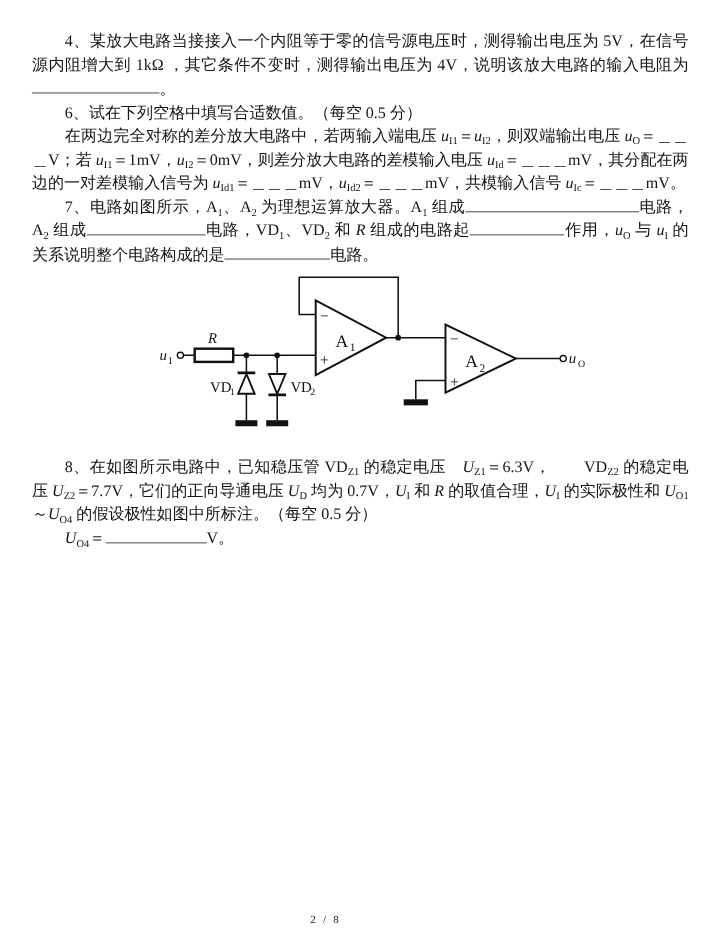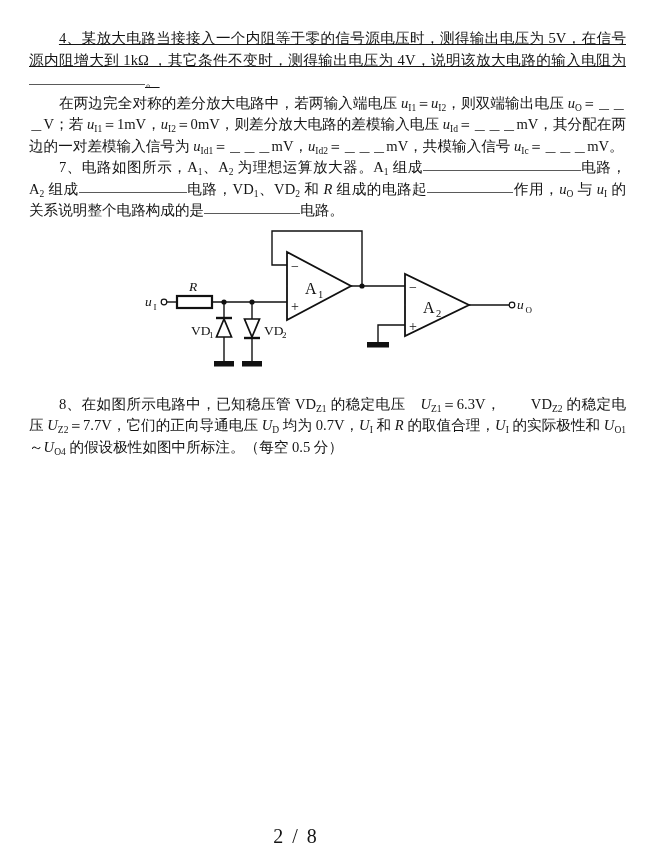--- a/index.html
+++ b/index.html
@@ -4,52 +4,53 @@
 <style>
   html,body{margin:0;padding:0;}
   body{
     width:656px;height:861px;background:#ffffff;position:relative;overflow:hidden;
     font-family:"Liberation Serif","DejaVu Serif",serif;
     font-size:14.6px;line-height:21.5px;color:#141414;
   }
   .content{padding:28px 30px 0 29px;}
   p.para{margin:0;text-align:justify;}
   .indent{text-indent:2.05em;}
-  .mb-lg{margin-bottom:23px;text-decoration:underline;}
+  .mb-lg{margin-bottom:23px;}
   .mb-md{margin-bottom:22px;}
   .mb-sm{margin-bottom:9px;}
   .blank{
     display:inline-block;height:13px;border-bottom:1.5px solid #5a5a5a;
     vertical-align:baseline;
   }
   .var{white-space:nowrap;}
   .it{font-style:italic;}
   .rm{font-style:normal;}
   .var sub{font-size:9.5px;line-height:0;vertical-align:-3px;letter-spacing:0;}
   .figure{position:relative;height:166px;margin:0 0 6px 0;}
   .figure svg{position:absolute;left:109px;top:0;}
   .footer{
     position:absolute;left:0;top:826px;width:592px;text-align:center;
-    font-size:20px;letter-spacing:2px;
+    font-size:10px;letter-spacing:2px;
   }
   svg text{font-family:"Liberation Serif","DejaVu Serif",serif;fill:#111;}
   svg .lbl{font-size:13.5px;}
   svg .lbl-big{font-size:16px;}
   svg .sub{font-size:9px;}
   svg .sub-big{font-size:10.5px;}
   svg .sign{font-size:14px;}
 </style>
 </head>
 <body>
 
 <div class="content">
 
   <p class="para indent mb-lg">4、某放大电路当接接入一个内阻等于零的信号源电压时，测得输出电压为 5V，在信号源内阻增大到 1kΩ ，其它条件不变时，测得输出电压为 4V，说明该放大电路的输入电阻为<span class="blank" style="width:116px">&nbsp;</span>。</p>
 
 
+  <p class="para indent">6、试在下列空格中填写合适数值。（每空 0.5 分）</p>
   <p class="para indent mb-sm">在两边完全对称的差分放大电路中，若两输入端电压 <span class="var"><span class="it">u</span><sub>I1</sub></span>＝<span class="var"><span class="it">u</span><sub>I2</sub></span>，则双端输出电压 <span class="var"><span class="it">u</span><sub>O</sub></span>＝＿＿＿V；若 <span class="var"><span class="it">u</span><sub>I1</sub></span>＝1mV，<span class="var"><span class="it">u</span><sub>I2</sub></span>＝0mV，则差分放大电路的差模输入电压 <span class="var"><span class="it">u</span><sub>Id</sub></span>＝＿＿＿mV，其分配在两边的一对差模输入信号为 <span class="var"><span class="it">u</span><sub>Id1</sub></span>＝＿＿＿mV，<span class="var"><span class="it">u</span><sub>Id2</sub></span>＝＿＿＿mV，共模输入信号 <span class="var"><span class="it">u</span><sub>Ic</sub></span>＝＿＿＿mV。</p>
 
   <p class="para indent">7、电路如图所示，<span class="var"><span class="rm">A</span><sub>1</sub></span>、<span class="var"><span class="rm">A</span><sub>2</sub></span> 为理想运算放大器。<span class="var"><span class="rm">A</span><sub>1</sub></span> 组成<span class="blank" style="width:158px">&nbsp;</span>电路，<span class="var"><span class="rm">A</span><sub>2</sub></span> 组成<span class="blank" style="width:108px">&nbsp;</span>电路，<span class="var"><span class="rm">VD</span><sub>1</sub></span>、<span class="var"><span class="rm">VD</span><sub>2</sub></span> 和 <span class="var"><span class="it">R</span></span> 组成的电路起<span class="blank" style="width:86px">&nbsp;</span>作用，<span class="var"><span class="it">u</span><sub>O</sub></span> 与 <span class="var"><span class="it">u</span><sub>I</sub></span> 的关系说明整个电路构成的是<span class="blank" style="width:96px">&nbsp;</span>电路。</p>
 
   <div class="figure">
     <svg width="412" height="160" viewBox="138 398 412 160" fill="none" stroke="none">
 
       <g>
         <circle cx="164" cy="478" r="2.8" stroke="#111" stroke-width="1.2" fill="#fff"></circle>
         <text class="lbl it" x="145" y="482" font-style="italic">u</text>
@@ -115,16 +116,17 @@
       <g>
         <line x1="469" y1="481" x2="509" y2="481" stroke="#111" stroke-width="1.4"></line>
         <circle cx="512" cy="481" r="2.8" stroke="#111" stroke-width="1.2" fill="#fff"></circle>
         <text class="lbl it" x="517" y="485" font-style="italic">u</text>
         <text class="sub" x="525.5" y="489">O</text>
       </g>
     </svg>
   </div>
 
   <p class="para indent">8、在如图所示电路中，已知稳压管 <span class="var"><span class="rm">VD</span><sub>Z1</sub></span> 的稳定电压　<span class="var"><span class="it">U</span><sub>Z1</sub></span>＝6.3V，　　<span class="var"><span class="rm">VD</span><sub>Z2</sub></span> 的稳定电压 <span class="var"><span class="it">U</span><sub>Z2</sub></span>＝7.7V，它们的正向导通电压 <span class="var"><span class="it">U</span><sub>D</sub></span> 均为 0.7V，<span class="var"><span class="it">U</span><sub>I</sub></span> 和 <span class="var"><span class="it">R</span></span> 的取值合理，<span class="var"><span class="it">U</span><sub>I</sub></span> 的实际极性和 <span class="var"><span class="it">U</span><sub>O1</sub></span>～<span class="var"><span class="it">U</span><sub>O4</sub></span> 的假设极性如图中所标注。（每空 0.5 分）</p>
+  <p class="para indent"><span class="var"><span class="it">U</span><sub>O4</sub></span>＝<span class="blank" style="width:92px">&nbsp;</span>V。</p>
 
 </div>
 
 <div class="footer">2 / 8</div>
 
 </body></html>

